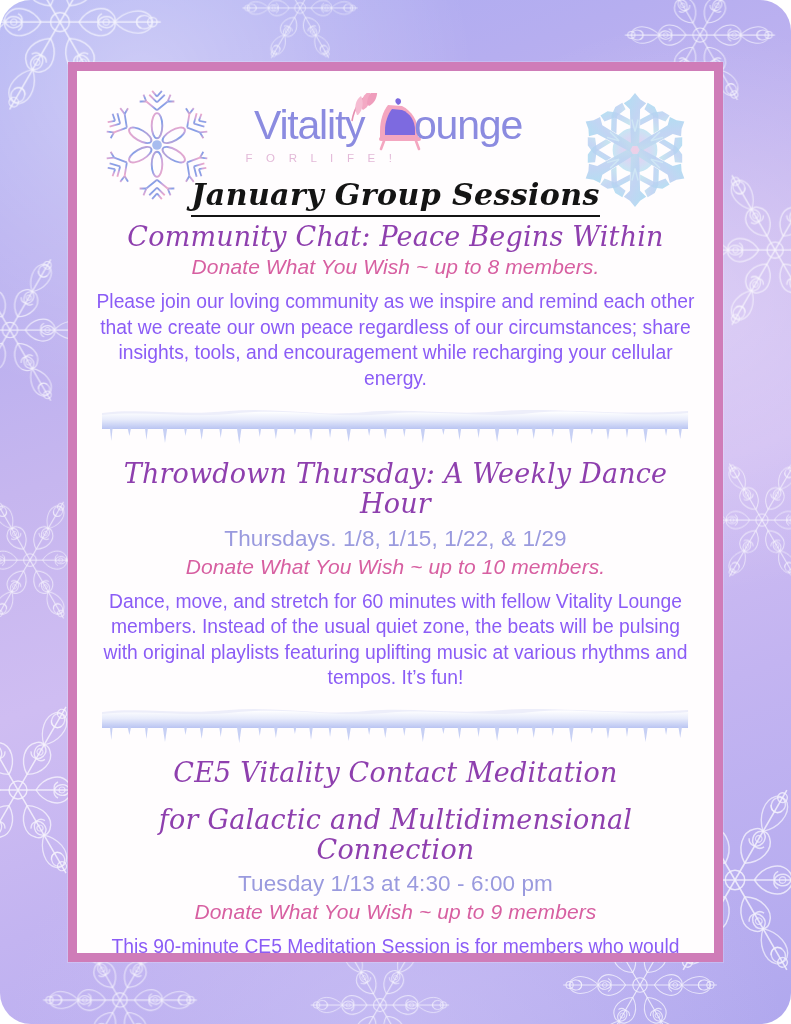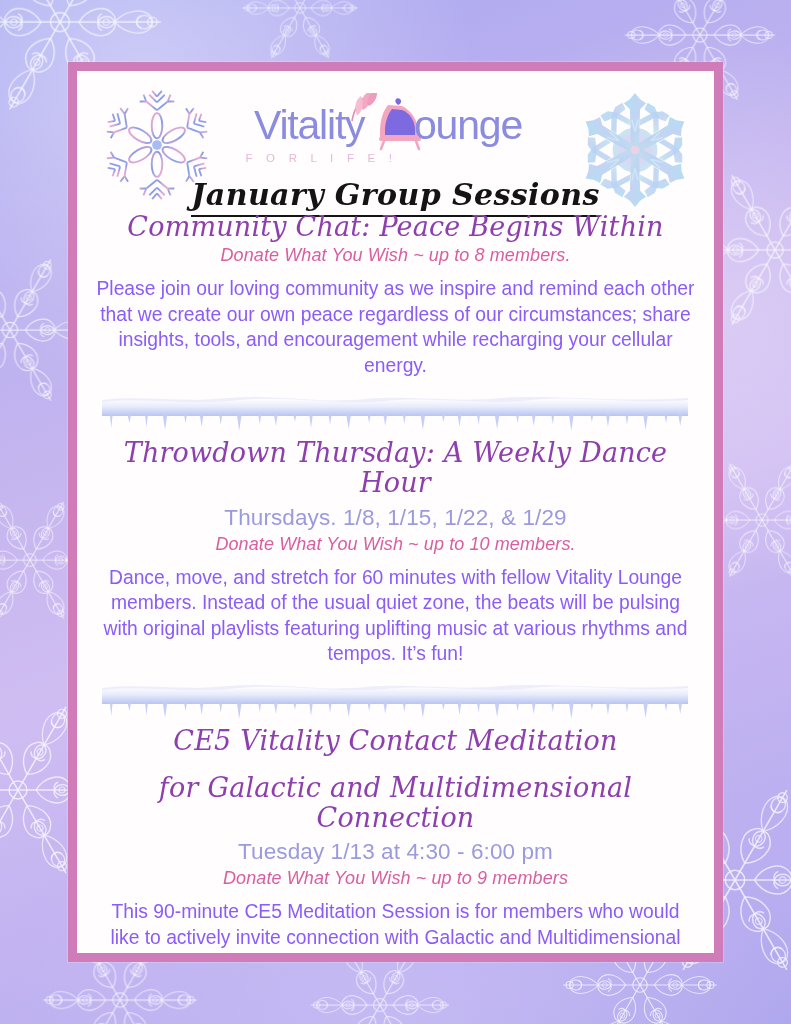--- a/index.html
+++ b/index.html
@@ -12,20 +12,21 @@
 
   
   #page {
     position:relative;
     width:791px; height:1024px;
     background:
       radial-gradient(ellipse 60% 45% at 18% 8%,  rgba(255,255,255,.38), rgba(255,255,255,0) 70%),
       radial-gradient(ellipse 55% 40% at 88% 30%, rgba(255,245,255,.34), rgba(255,255,255,0) 70%),
       radial-gradient(ellipse 70% 40% at 50% 100%,rgba(206,196,245,.55), rgba(255,255,255,0) 70%),
       linear-gradient(160deg, #a9abf2 0%, #b6aef0 18%, #c6b6ef 38%, #cfbdf2 55%, #c3b4f1 72%, #b9aef0 88%, #b0a8ee 100%);
+    border-radius: 31px;
   }
 
   
   #bg-filigree { position:absolute; inset:0; pointer-events:none; }
 
   
   #card-border {
     position:absolute;
     left:68px; top:62px;
     width:655px; height:900px;
@@ -78,32 +79,33 @@
 
   .session { padding:0 14px; }
 
   .sess-title {
     text-align:center;
     font-family:"DejaVu Serif", serif;
     font-style:italic;
     font-size:27px;
     line-height:1.12;
     color:#8e3fae;
+    margin-top:10px;
     letter-spacing:.2px;
   }
   .sess-date {
     text-align:center;
     font-size:22.5px;
     color:#9a9ade;
     margin-top:6px;
     letter-spacing:.1px;
   }
   .sess-donate {
     text-align:center;
-    font-size:18px;
+    font-size:21px;
     font-style:italic;
     color:#d75fa1;
     margin-top:3px;
     letter-spacing:.1px;
   }
   .sess-body {
     text-align:center;
     font-size:19.3px;
     line-height:1.32;
     color:#8b5cf6;

